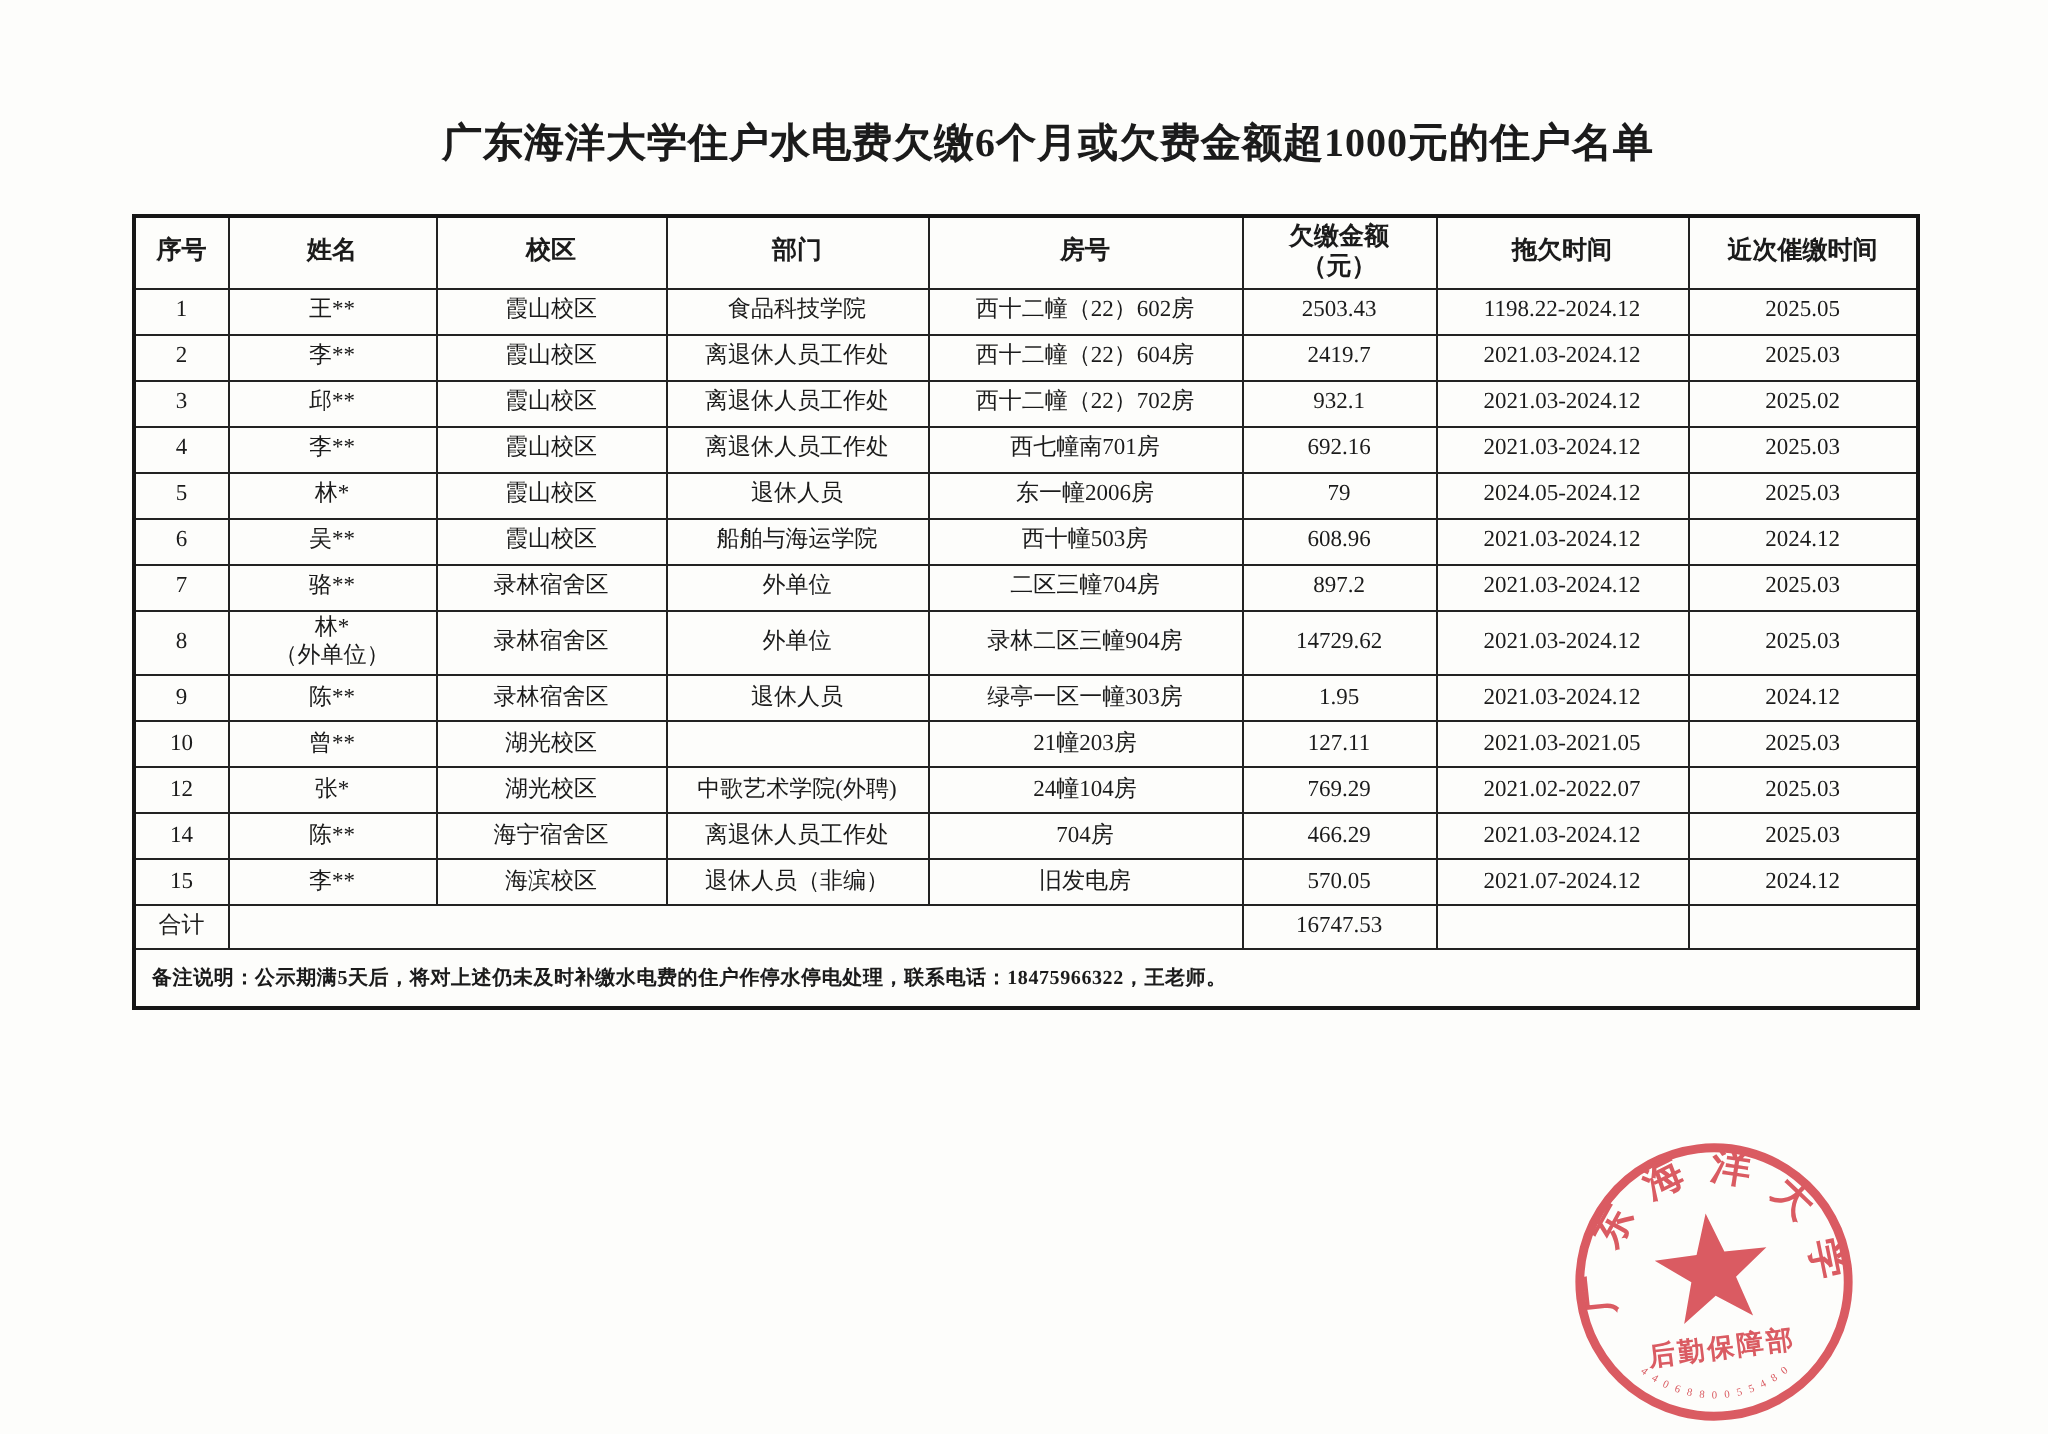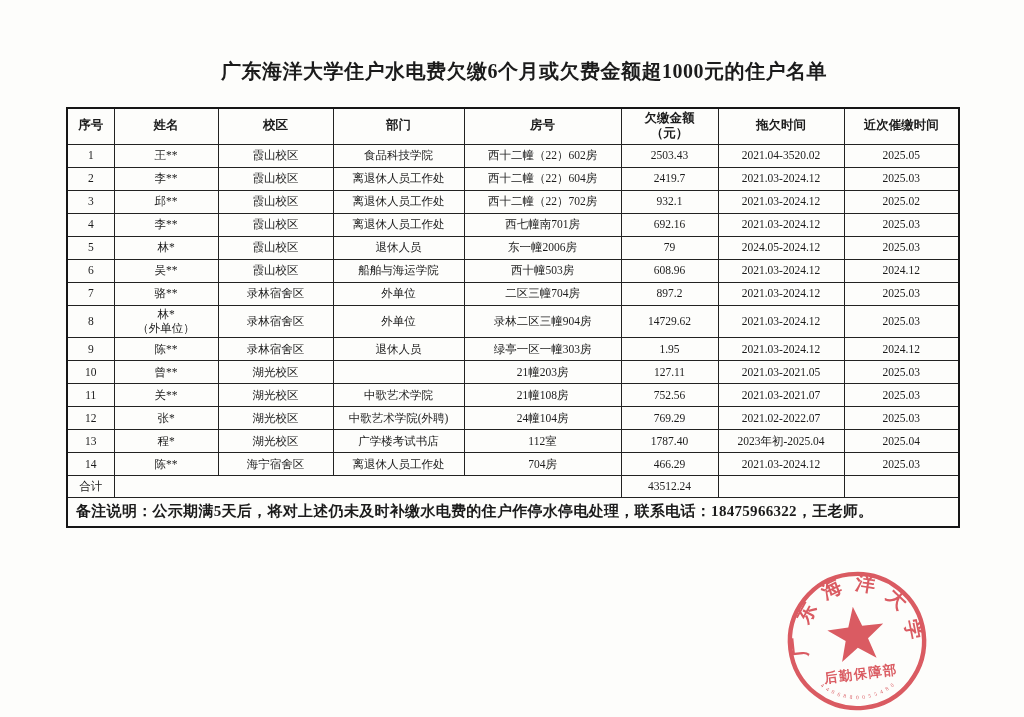--- a/index.html
+++ b/index.html
@@ -55,21 +55,21 @@
   }
   .debt-table tr.total-row td {
     height: 22px;
     font-size: 11.5px;
     margin-left: 16px;
   }
   .debt-table tr.note-row td {
     height: 29px;
     text-align: left;
     font-weight: bold;
-    font-size: 15px;
+    font-size: 10px;
     padding: 4px 8px;
     letter-spacing: 0.3px;
   }
   .seal {
     position: absolute;
     left: 783px;
     top: 567px;
     width: 148px;
     height: 148px;
     mix-blend-mode: multiply;
@@ -118,21 +118,21 @@
     </thead>
     <tbody>
 
     <tr>
           <td>1</td>
           <td>王**</td>
           <td>霞山校区</td>
           <td>食品科技学院</td>
           <td>西十二幢（22）602房</td>
           <td>2503.43</td>
-          <td>2021.04-3520.02</td>
+          <td>1198.22-2024.12</td>
           <td>2025.05</td>
         </tr>
         <tr>
           <td>2</td>
           <td>李**</td>
           <td>霞山校区</td>
           <td>离退休人员工作处</td>
           <td>西十二幢（22）604房</td>
           <td>2419.7</td>
           <td>2021.03-2024.12</td>
@@ -213,65 +213,55 @@
           <td>10</td>
           <td>曾**</td>
           <td>湖光校区</td>
           <td></td>
           <td>21幢203房</td>
           <td>127.11</td>
           <td>2021.03-2021.05</td>
           <td>2025.03</td>
         </tr>
         <tr>
-          <td>11</td>
-          <td>关**</td>
-          <td>湖光校区</td>
-          <td>中歌艺术学院</td>
-          <td>21幢108房</td>
-          <td>752.56</td>
-          <td>2021.03-2021.07</td>
-          <td>2025.03</td>
-        </tr>
-        <tr>
           <td>12</td>
           <td>张*</td>
           <td>湖光校区</td>
           <td>中歌艺术学院(外聘)</td>
           <td>24幢104房</td>
           <td>769.29</td>
           <td>2021.02-2022.07</td>
           <td>2025.03</td>
         </tr>
         <tr>
-          <td>13</td>
-          <td>程*</td>
-          <td>湖光校区</td>
-          <td>广学楼考试书店</td>
-          <td>112室</td>
-          <td>1787.40</td>
-          <td>2023年初-2025.04</td>
-          <td>2025.04</td>
-        </tr>
-        <tr>
           <td>14</td>
           <td>陈**</td>
           <td>海宁宿舍区</td>
           <td>离退休人员工作处</td>
           <td>704房</td>
           <td>466.29</td>
           <td>2021.03-2024.12</td>
           <td>2025.03</td>
+        </tr>
+        <tr>
+          <td>15</td>
+          <td>李**</td>
+          <td>海滨校区</td>
+          <td>退休人员（非编）</td>
+          <td>旧发电房</td>
+          <td>570.05</td>
+          <td>2021.07-2024.12</td>
+          <td>2024.12</td>
         </tr>
       </tbody>
     <tbody>
       <tr class="total-row">
         <td>合计</td>
         <td colspan="4"></td>
-        <td>43512.24</td>
+        <td>16747.53</td>
         <td></td>
         <td></td>
       </tr>
       <tr class="note-row">
         <td colspan="8">备注说明：公示期满5天后，将对上述仍未及时补缴水电费的住户作停水停电处理，联系电话：18475966322，王老师。</td>
       </tr>
     </tbody>
   </table>
 
   <div class="seal">

